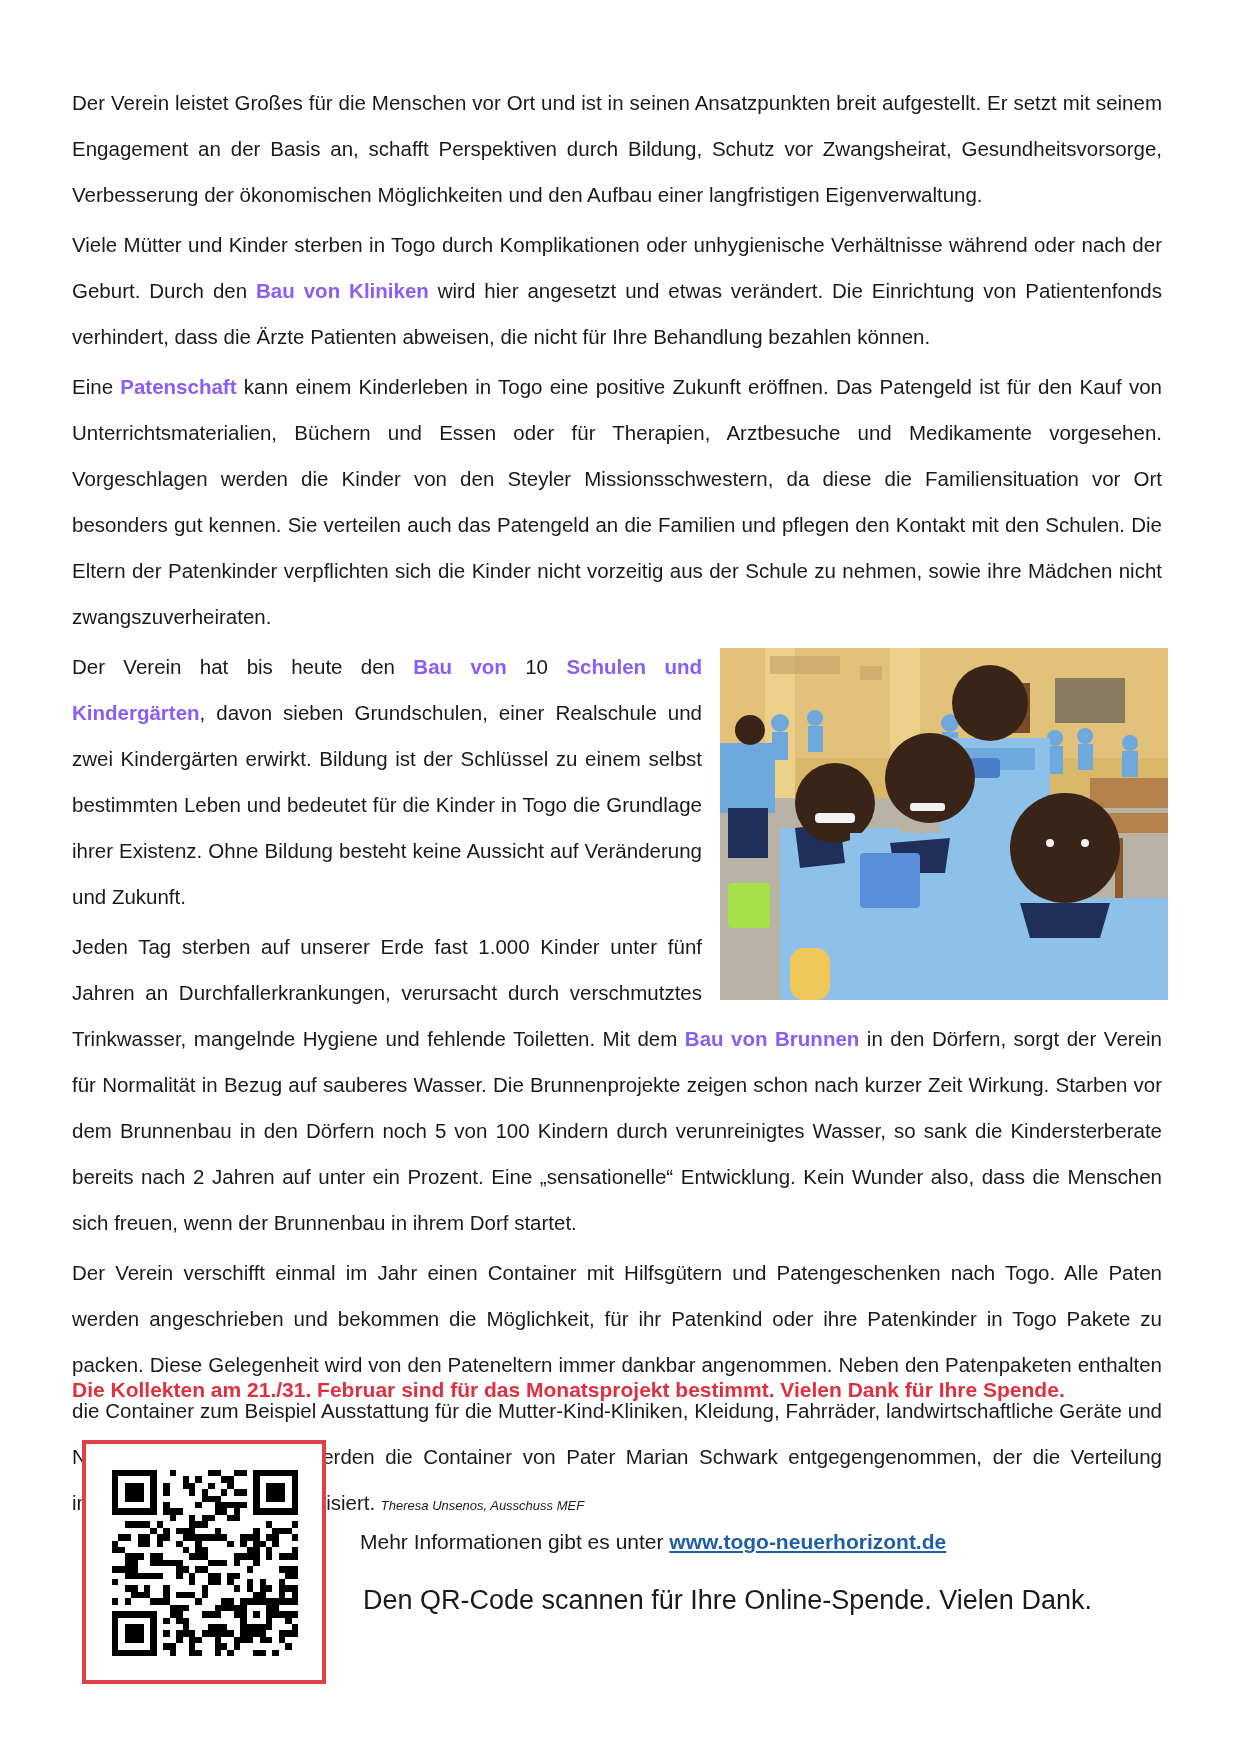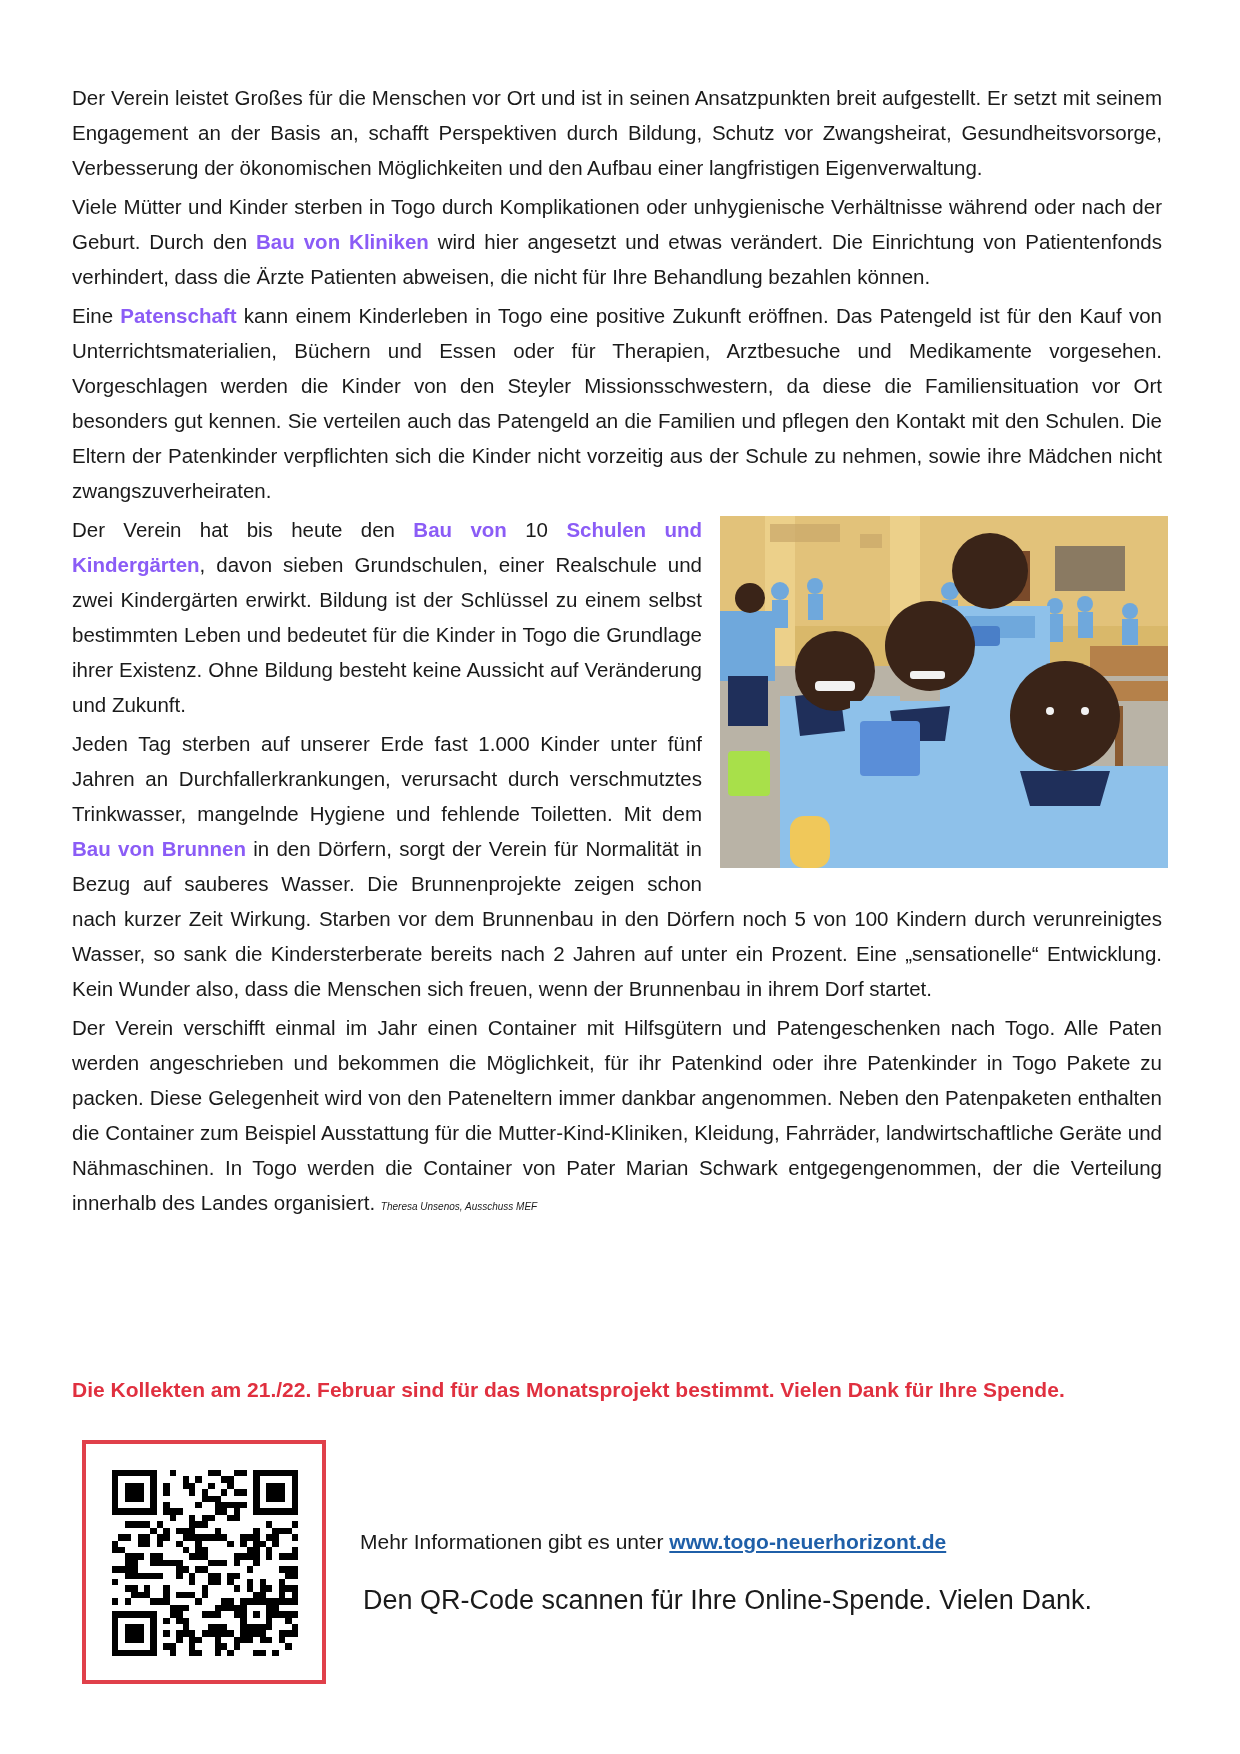--- a/index.html
+++ b/index.html
@@ -1,25 +1,25 @@
 <!DOCTYPE html>
 <html><head>
 <meta charset="utf-8">
 <style>
   html, body { margin: 0; padding: 0; background: #ffffff; }
   body { width: 1240px; height: 1754px; position: relative; overflow: hidden;
          font-family: "Liberation Sans", sans-serif; color: #1a1a1a; }
   .page { position: absolute; left: 72px; top: 80px; width: 1096px; }
-  .para { font-size: 20.5px; line-height: 35px; text-align: justify; margin: 0 6px 4px 0; }
+  .para { font-size: 20.5px; line-height: 46px; text-align: justify; margin: 0 6px 4px 0; }
   .hl { color: #8b5cf6; font-weight: bold; }
   .bold { font-weight: normal; }
   .photo { float: right; width: 448px; height: 352px; margin: 4px 0 6px 18px;
            position: relative; overflow: hidden; border-radius: 1px; }
   .photo svg { display: block; width: 100%; height: 100%; }
-  .sig { font-style: italic; font-size: 10px; }
+  .sig { font-style: italic; font-size: 13px; }
   .kollekte { position: absolute; left: 72px; top: 1378px; font-size: 21px; font-weight: bold;
               color: #e0303f; white-space: nowrap; }
   .qr-box { position: absolute; left: 82px; top: 1440px; width: 236px; height: 236px;
             border: 4px solid #e0404a; background: #fff; }
   .qr-box svg { position: absolute; left: 26px; top: 26px; width: 186px; height: 186px; }
   .info { position: absolute; left: 360px; top: 1530px; font-size: 21px; }
   .info a { color: #1f5fa8; font-weight: bold; text-decoration: underline; }
   .thanks { position: absolute; left: 363px; top: 1585px; font-size: 27px; }
 </style>
 </head>
@@ -87,21 +87,21 @@
     </svg>
   </div>
 
   <p class="para"><span>Der Verein hat bis heute den </span><span class="hl">Bau von</span> <span class="bold">10</span> <span class="hl">Schulen und Kindergärten</span><span>, davon sieben Grundschulen, einer Realschule und zwei Kindergärten erwirkt. Bildung ist der Schlüssel zu einem selbst bestimmten Leben und bedeutet für die Kinder in Togo die Grundlage ihrer Existenz. Ohne Bildung besteht keine Aussicht auf Veränderung und Zukunft.</span></p>
 
   <p class="para"><span>Jeden Tag sterben auf unserer Erde fast 1.000 Kinder unter fünf Jahren an Durchfallerkrankungen, verursacht durch verschmutztes Trinkwasser, mangelnde Hygiene und fehlende Toiletten. Mit dem </span><span class="hl">Bau von Brunnen</span><span> in den Dörfern, sorgt der Verein für Normalität in Bezug auf sauberes Wasser. Die Brunnenprojekte zeigen schon nach kurzer Zeit Wirkung. Starben vor dem Brunnenbau in den Dörfern noch 5 von 100 Kindern durch verunreinigtes Wasser, so sank die Kindersterberate bereits nach 2 Jahren auf unter ein Prozent. Eine „sensationelle“ Entwicklung. Kein Wunder also, dass die Menschen sich freuen, wenn der Brunnenbau in ihrem Dorf startet.</span></p>
 
   <p class="para"><span>Der Verein verschifft einmal im Jahr einen Container mit Hilfsgütern und Patengeschenken nach Togo. Alle Paten werden angeschrieben und bekommen die Möglichkeit, für ihr Patenkind oder ihre Patenkinder in Togo Pakete zu packen. Diese Gelegenheit wird von den Pateneltern immer dankbar angenommen. Neben den Patenpaketen enthalten die Container zum Beispiel Ausstattung für die Mutter-Kind-Kliniken, Kleidung, Fahrräder, landwirtschaftliche Geräte und Nähmaschinen. In Togo werden die Container von Pater Marian Schwark entgegengenommen, der die Verteilung innerhalb des Landes organisiert.</span> <span class="sig">Theresa Unsenos, Ausschuss MEF</span></p>
 </div>
 
-<div class="kollekte">Die Kollekten am 21./22. Februar sind für das Monatsprojekt bestimmt. Vielen Dank für Ihre Spende.</div>
+<div class="kollekte">Die Kollekten am 21./31. Februar sind für das Monatsprojekt bestimmt. Vielen Dank für Ihre Spende.</div>
 
 <div class="qr-box">
   <svg viewBox="0 0 29 29" shape-rendering="crispEdges" id="qr">
       <rect x="9" y="0" width="1" height="1" fill="#000"></rect>
       <rect x="15" y="0" width="1" height="1" fill="#000"></rect>
       <rect x="16" y="0" width="1" height="1" fill="#000"></rect>
       <rect x="19" y="0" width="1" height="1" fill="#000"></rect>
       <rect x="20" y="0" width="1" height="1" fill="#000"></rect>
       <rect x="11" y="1" width="1" height="1" fill="#000"></rect>
       <rect x="13" y="1" width="1" height="1" fill="#000"></rect>

